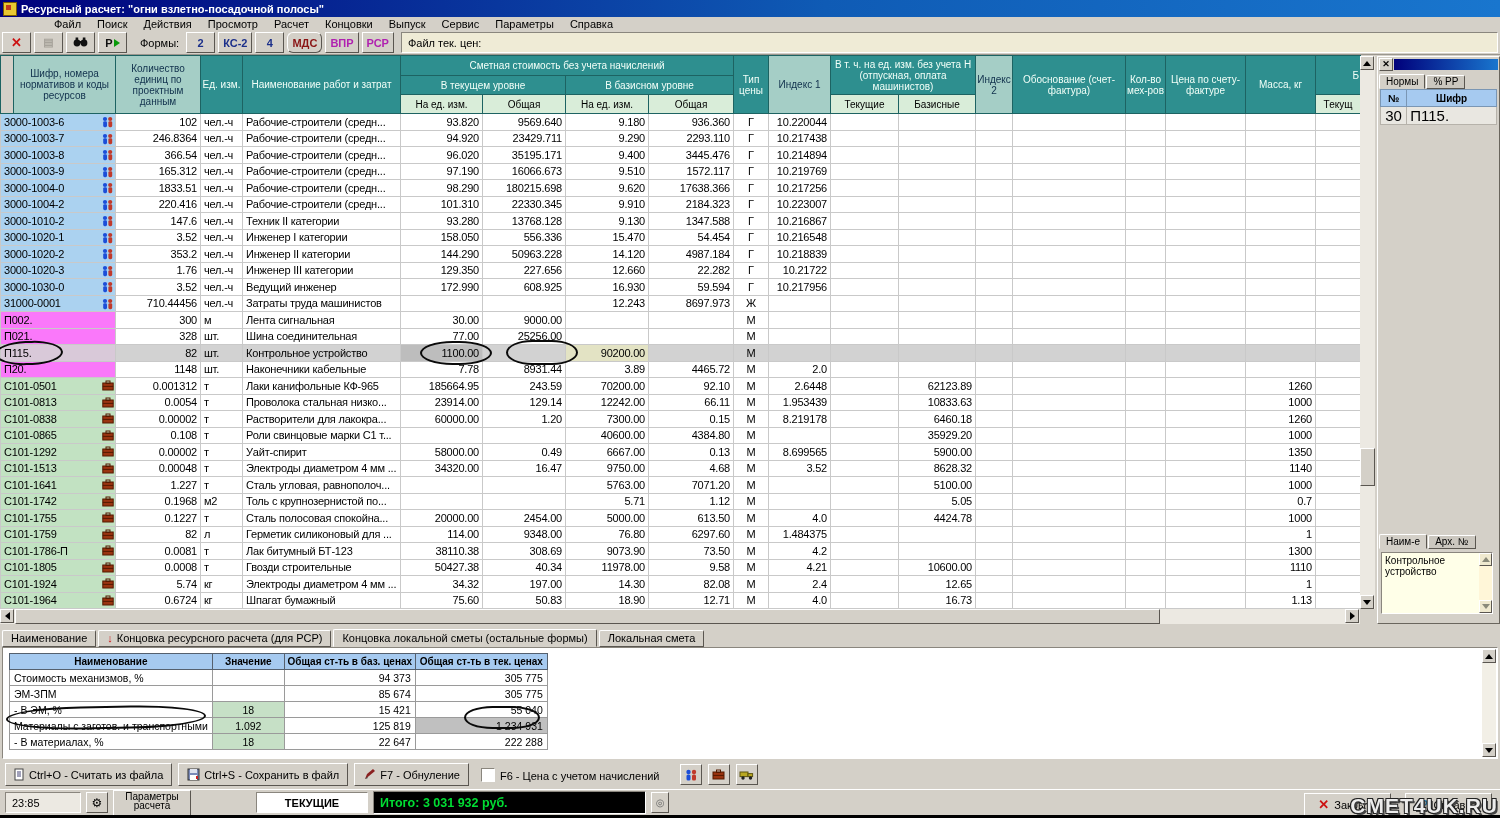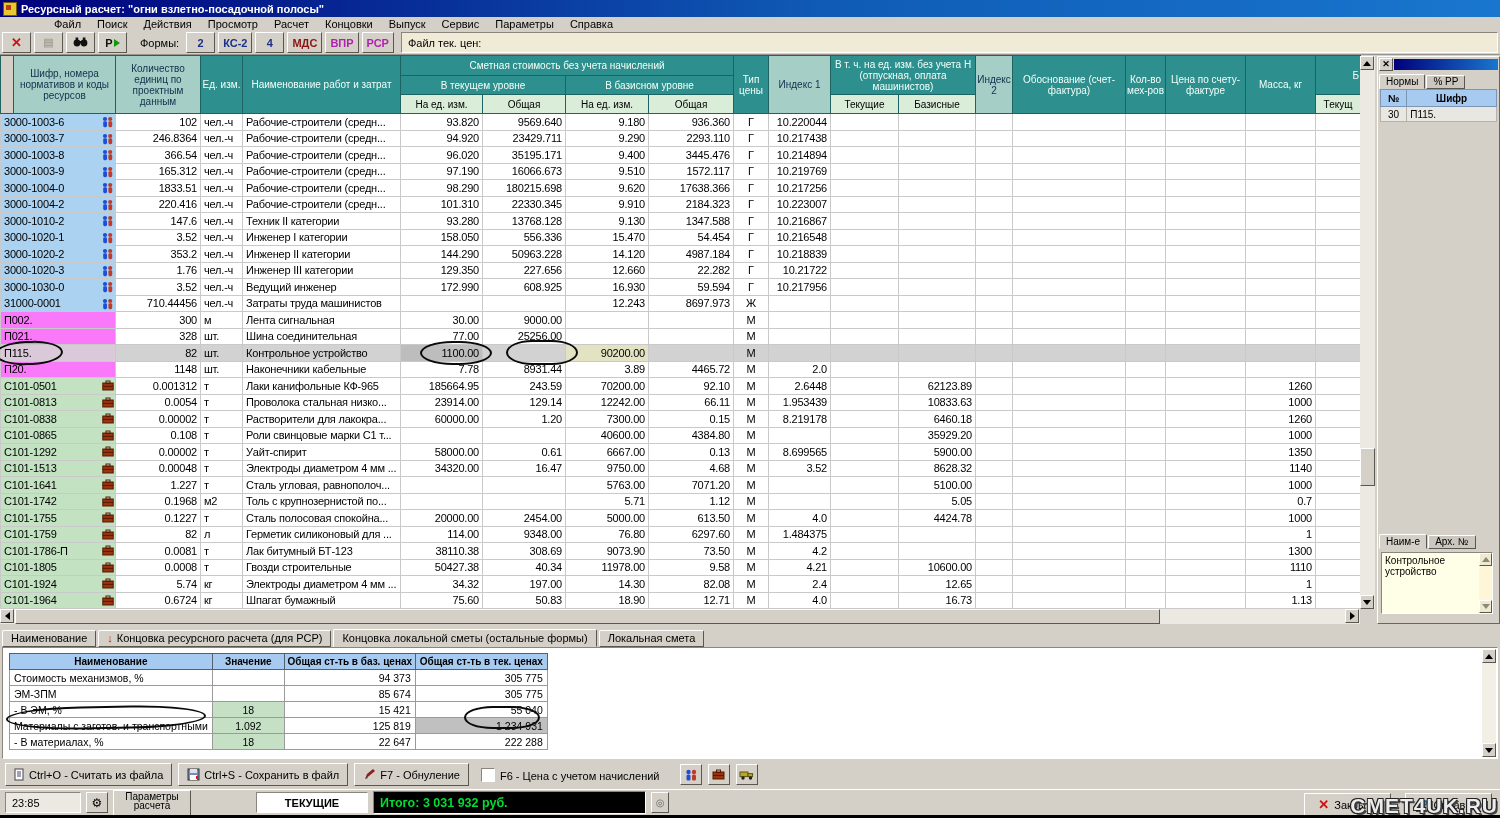--- a/index.html
+++ b/index.html
@@ -13,21 +13,21 @@
   .app-icon{width:12px;height:12px;margin-right:4px;background:#E8C832;border:1px solid #7a5c00;display:inline-block;position:relative;}
   .app-icon:before{content:"";position:absolute;left:2px;top:2px;width:5px;height:5px;background:#C23A1E;}
   .menubar{position:absolute;left:0;top:17px;width:1320px;height:14px;background:#D4D0C8;display:flex;align-items:center;gap:0;border-bottom:1px solid #b8b4ac;margin-left:46px;}
   .menu-item{padding:0 8px;height:14px;line-height:14px;cursor:default;}
   .toolbar{position:absolute;left:0;top:31px;width:1500px;height:24px;background:#D4D0C8;display:flex;align-items:center;gap:3px;padding-left:2px;box-sizing:border-box;border-bottom:1px solid #9a968e;}
   .tbtn{height:19px;min-width:19px;background:#D4D0C8;border:1px solid;border-color:#fff #5a5650 #5a5650 #fff;
     display:flex;align-items:center;justify-content:center;padding:0 4px;font-weight:bold;font-size:11px;cursor:default;}
   .tbtn.red-x{color:#CC1111;font-size:13px;}
   .tbtn.gray-ico{color:#a7a39b;}
   .forms-label{margin:0 4px 0 10px;}
-  .c-blue{color:#1b2f8a;} .c-dred{color:#8a1414;} .c-mag{color:#b021b0;}
+  .c-blue{color:#1b2f8a;} .c-dred{color:#8a1414;border-radius:6px;} .c-mag{color:#b021b0;}
   .file-field{flex:1;height:19px;background:#EFEBD6;border:1px solid;border-color:#8a867e #fff #fff #8a867e;
     display:flex;align-items:center;padding-left:6px;margin-left:4px;margin-right:2px;}
 
   
   #grid-wrap{position:absolute;left:0;top:55px;width:1360px;height:553px;background:#fff;}
   table.grid{border-collapse:collapse;table-layout:fixed;width:1360px;}
   table.grid th,table.grid td{overflow:hidden;white-space:nowrap;box-sizing:border-box;}
   table.grid th{font-size:10px;line-height:11px;font-weight:normal;padding:0 1px;border:1px solid #1d6362;white-space:normal;}
   th.hd{background:#2E8F8F;color:#F2FFF8;}
   th.hl{background:#A5CEC6;color:#10304c;}
@@ -60,21 +60,21 @@
 
   
   #right-panel{position:absolute;left:1377px;top:56px;width:123px;height:568px;background:#D4D0C8;border:1px solid;border-color:#fff #6a665e #6a665e #fff;box-sizing:border-box;}
   .np-close{position:absolute;left:1px;top:1px;width:14px;height:13px;background:#D4D0C8;border:1px solid;border-color:#fff #5a5650 #5a5650 #fff;box-sizing:border-box;font-size:9px;line-height:10px;text-align:center;font-weight:bold;}
   .np-titlestrip{position:absolute;left:16px;top:2px;width:104px;height:11px;background:linear-gradient(90deg,#00007B,#1976CE);}
   .np-tabs{position:absolute;left:1px;top:15px;width:120px;height:17px;display:flex;align-items:flex-end;}
   .tab{background:#D4D0C8;border:1px solid;border-color:#fff #5a5650 #D4D0C8 #fff;border-radius:2px 2px 0 0;padding:1px 6px;font-size:10px;margin-right:1px;}
   .tab.inactive{border-bottom:1px solid #5a5650;background:#CBC7BF;padding-top:0;}
   .np-table{position:absolute;left:2px;top:32px;width:117px;border-collapse:collapse;}
   .np-table th{background:#A6CAF0;font-size:10px;font-weight:bold;border:1px solid #7a96b4;height:14px;}
-  .np-table td{background:#E9E7E1;font-size:10px;border:1px solid #b6b2aa;height:14px;padding:0 3px;margin-left:12px;}
+  .np-table td{background:#E9E7E1;font-size:15px;border:1px solid #b6b2aa;height:14px;padding:0 3px;margin-left:12px;}
   .np-tabs2{position:absolute;left:1px;top:477px;width:120px;display:flex;align-items:flex-end;}
   .np-memo{position:absolute;left:3px;top:495px;width:112px;height:62px;background:#FFFFE8;border:1px solid;border-color:#8a867e #fff #fff #8a867e;font-size:10px;padding:2px 14px 2px 3px;box-sizing:border-box;white-space:pre-line;}
   .memo-sb{position:absolute;left:101px;top:496px;width:13px;height:60px;background:#FFF6D8;}
 
   
   #bottom-tabs{position:absolute;left:2px;top:627px;height:20px;display:flex;align-items:flex-end;}
   .btab{background:#D4D0C8;border:1px solid;border-color:#fff #5a5650 #D4D0C8 #fff;border-radius:2px 2px 0 0;padding:2px 8px;font-size:11px;margin-right:2px;}
   .btab.inactive{border-bottom:1px solid #5a5650;padding-top:1px;}
   .dn-arrow{color:#CC1111;font-weight:bold;margin-right:4px;}
 
@@ -698,21 +698,21 @@
           <tr class="row-mat">
             <td colspan="2" class="c-code lft">С101-1292<span class="mini-icon"><svg width="12" height="11">
                   <rect x="0.8" y="3" width="10.4" height="7" fill="#9a3410" stroke="#541a00"></rect>
                   <rect x="4" y="1" width="4" height="2.4" fill="none" stroke="#541a00"></rect>
                   <line x1="0.8" y1="6.4" x2="11.2" y2="6.4" stroke="#541a00"></line>
                 </svg></span></td>
             <td class="num">0.00002</td>
             <td class="lft">т</td>
             <td class="lft">Уайт-спирит</td>
             <td class="num">58000.00</td>
-            <td class="num">0.61</td>
+            <td class="num">0.49</td>
             <td class="num">6667.00</td>
             <td class="num shade">0.13</td>
             <td class="ctr">М</td>
             <td class="num">8.699565</td>
             <td class="num"></td>
             <td class="num">5900.00</td>
             <td class="num"></td>
             <td class="lft"></td>
             <td class="num shade2"></td>
             <td class="num"></td>

